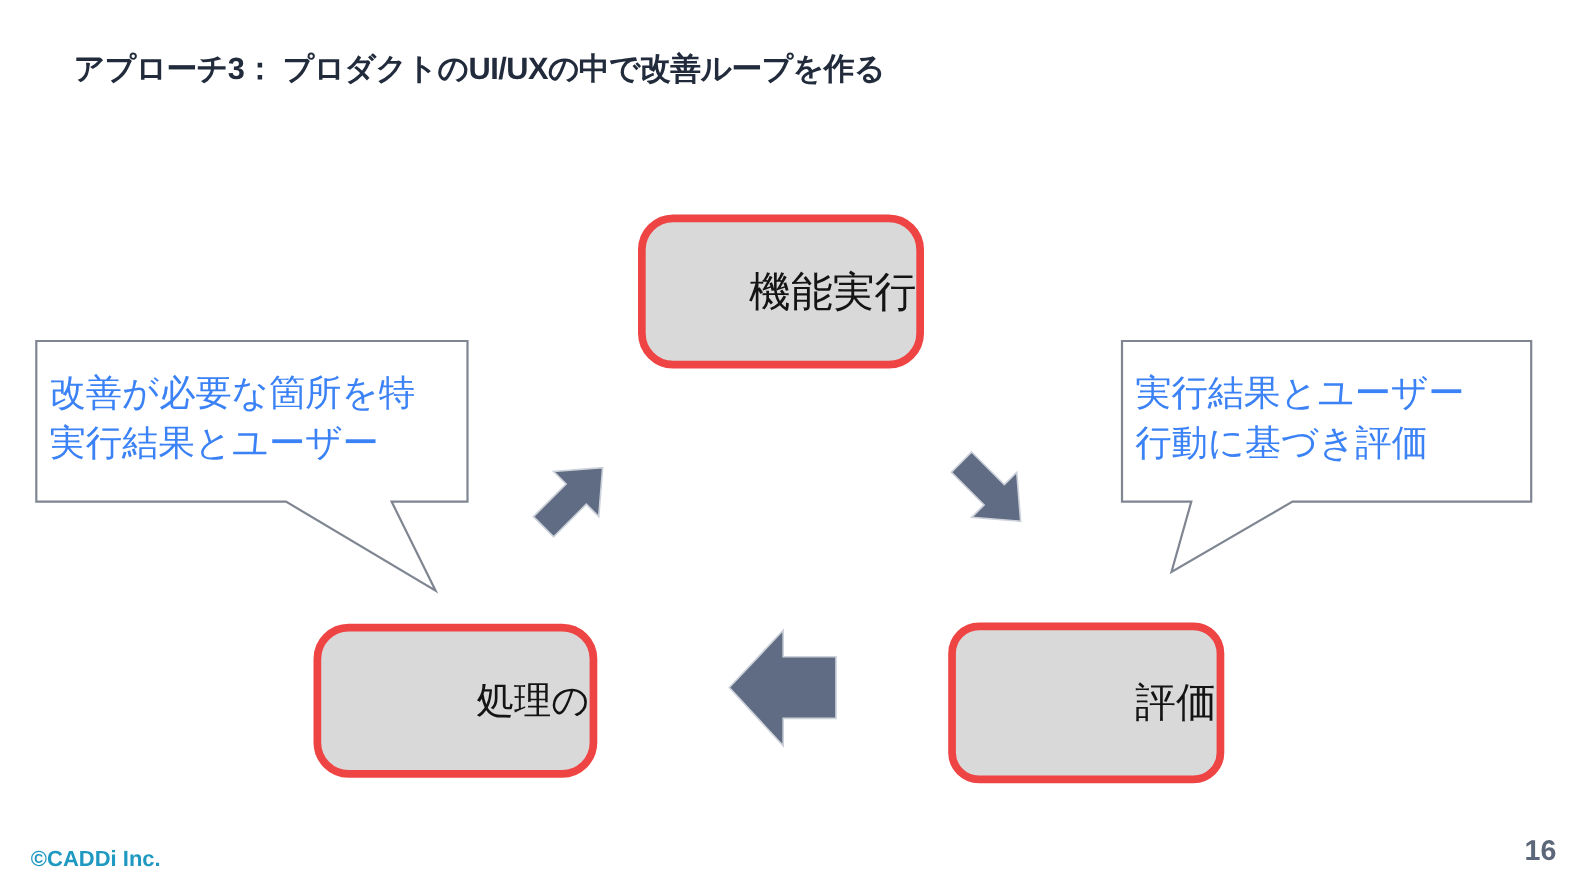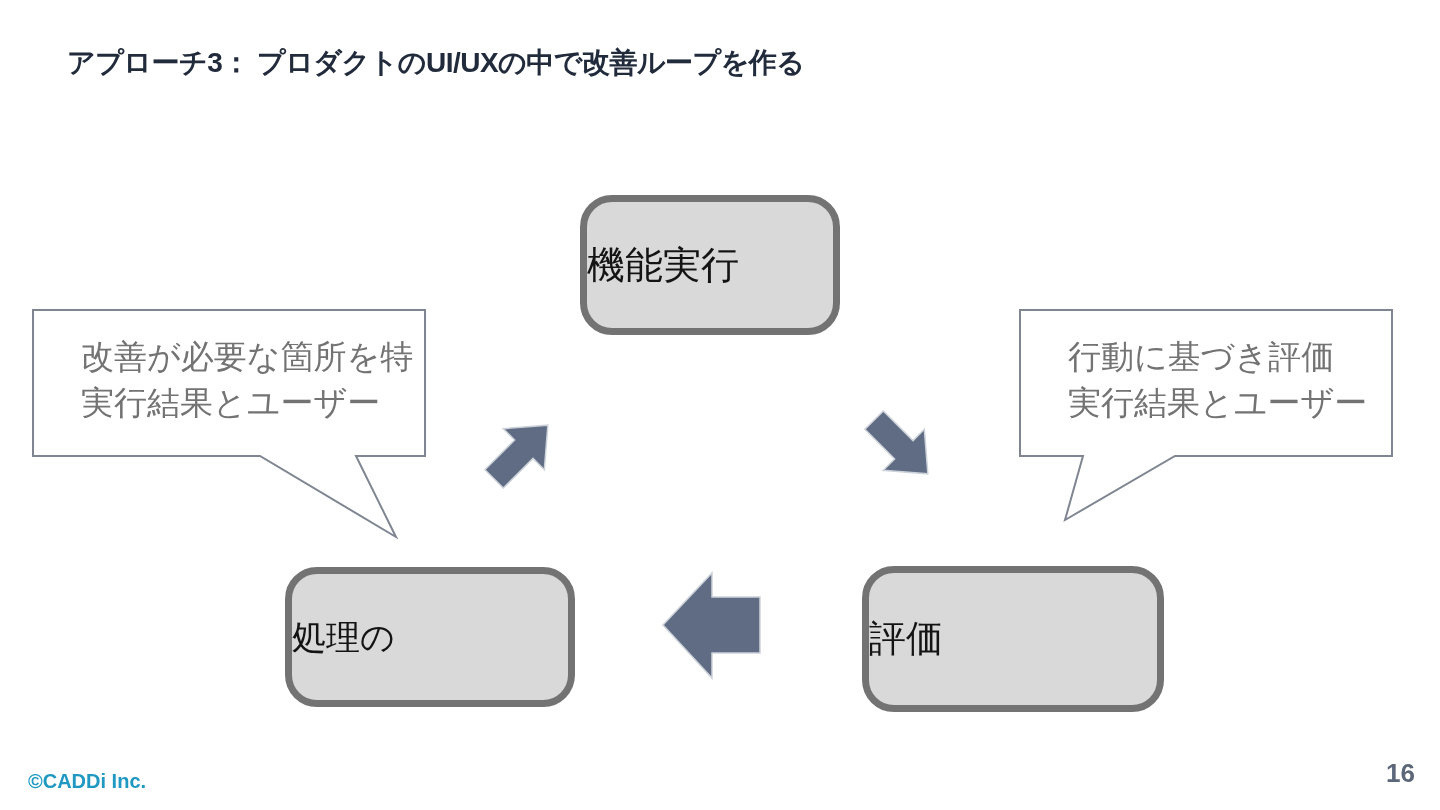--- a/index.html
+++ b/index.html
@@ -28,40 +28,39 @@
     position: absolute;
     left: 0; top: 0;
     width: 1440px;
     height: 810px;
     pointer-events: none;
   }
   .node {
     position: absolute;
     box-sizing: border-box;
     background: #d9d9d9;
-    border: 7px solid #737373;
+    border: 7px solid #ef4444;
     border-radius: 32px;
     display: flex;
     flex-direction: column;
-    align-items: flex-start;
+    align-items: flex-end;
     justify-content: center;
     text-align: center;
     color: #141414;
   }
   .node-top    { left: 580px; top: 195px; width: 260px; height: 140px; font-size: 38px; }
-  .node-bleft  { left: 285px; top: 567px; width: 290px; height: 140px; font-size: 34px; line-height: 46px; }
-  .node-bright { left: 862px; top: 566px; width: 302px; height: 146px; font-size: 37px; }
+  .node-bleft  { left: 285px; top: 567px; width: 258px; height: 140px; font-size: 34px; line-height: 46px; }
+  .node-bright { left: 862px; top: 566px; width: 251px; height: 146px; font-size: 37px; border-radius: 28px; }
   .node .line { display: block; }
   .callout-text {
     position: absolute;
     font-size: 33px;
     line-height: 46px;
-    color: #737373;
+    color: #3b82f6;
     white-space: nowrap;
-    margin-left: 36px;
   }
   .callout-text-left  { left: 45px;   top: 334px; }
   .callout-text-right { left: 1032px; top: 334px; }
   .callout-text .line { display: block; }
   .copyright {
     position: absolute;
     left: 28px;
     top: 770px;
     font-size: 20px;
     font-weight: 600;
@@ -104,20 +103,20 @@
   <div class="node node-bright">
     <span class="line">評価</span>
   </div>
 
   <div class="callout-text callout-text-left">
     <span class="line">改善が必要な箇所を特</span>
     <span class="line">実行結果とユーザー</span>
   </div>
 
   <div class="callout-text callout-text-right">
+    <span class="line">実行結果とユーザー</span>
     <span class="line">行動に基づき評価</span>
-    <span class="line">実行結果とユーザー</span>
   </div>
 
   <div class="copyright">©CADDi Inc.</div>
   <div class="page-number">16</div>
 
 </div>
 
 </body></html>

